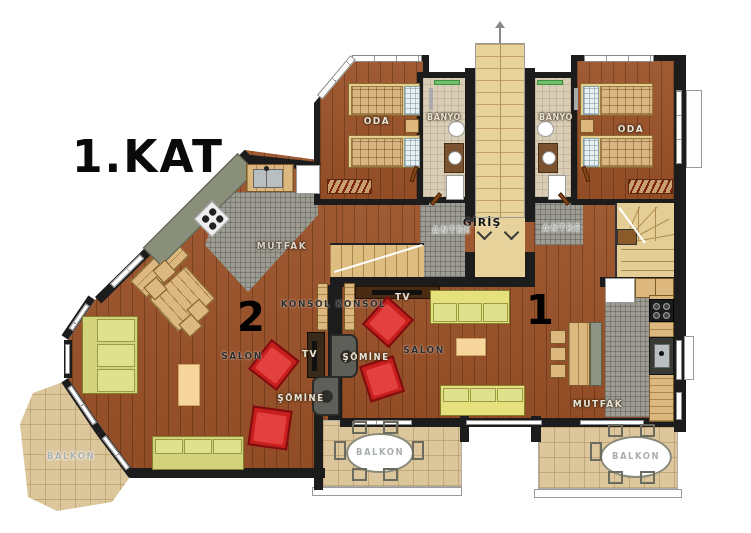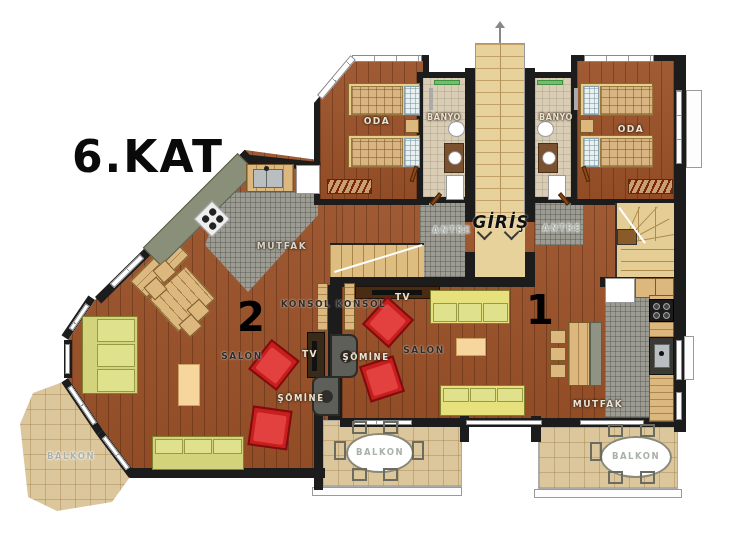--- a/index.html
+++ b/index.html
@@ -52,21 +52,21 @@
   .swing{position:absolute;width:9px;height:9px;border-left:2px solid #3a3a3a;
          border-bottom:2px solid #3a3a3a;transform:rotate(-45deg);}
   .ln{position:absolute;background:#b08c4e;height:1px;}
   .doorm{position:absolute;background:#8a4a1a;width:4px;border:1px solid #4a2408;box-sizing:border-box;}
 </style>
 </head>
 <body>
 
 <div class="plan">
 
-  <div class="title" style="left:72px;top:131px;">6.KAT</div>
+  <div class="title" style="left:72px;top:131px;">1.KAT</div>
 
   <div class="a" style="left:5px;top:300px;width:150px;height:225px;background:#fff;filter:drop-shadow(0 0 1.5px #8a8a8a);clip-path:polygon(90px 3px,7px 90px,11px 152px,47px 212px,113px 221px,145px 197px,133px 170px,87px 66px);"></div>
   <div class="a tileb" style="left:15px;top:365px;width:125px;height:150px;filter:drop-shadow(0 0 1px #999);clip-path:polygon(75px 7px,115px 112px,97px 137px,42px 146px,13px 132px,5px 59px,18px 28px);"></div>
 
   <div class="a wood" style="left:60px;top:145px;width:290px;height:335px;clip-path:polygon(185px 5px,258px 15px,258px 60px,282px 60px,282px 328px,75px 328px,43px 285px,8px 233px,8px 195px,35px 155px);"></div>
 
   <div class="a wood" style="left:342px;top:195px;width:336px;height:227px;"></div>
 
   <div class="a tileg" style="left:200px;top:188px;width:125px;height:110px;clip-path:polygon(25px 4px,118px 4px,118px 27px,48px 104px,5px 57px);"></div>
 
@@ -318,21 +318,21 @@
   <div class="a" style="left:608px;top:424px;width:15px;height:13px;border:2px solid #6b6b5f;box-sizing:border-box;"></div>
   <div class="a" style="left:640px;top:424px;width:15px;height:13px;border:2px solid #6b6b5f;box-sizing:border-box;"></div>
   <div class="a" style="left:608px;top:471px;width:15px;height:13px;border:2px solid #6b6b5f;box-sizing:border-box;"></div>
   <div class="a" style="left:640px;top:471px;width:15px;height:13px;border:2px solid #6b6b5f;box-sizing:border-box;"></div>
   <div class="a" style="left:590px;top:442px;width:12px;height:19px;border:2px solid #6b6b5f;box-sizing:border-box;"></div>
 
   <div class="lbl lbl-light" style="left:377px;top:121px;">ODA</div>
   <div class="lbl lbl-light" style="left:631px;top:129px;">ODA</div>
   <div class="lbl lbl-light" style="left:444px;top:117px;font-size:8px;letter-spacing:.5px;">BANYO</div>
   <div class="lbl lbl-light" style="left:556px;top:117px;font-size:8px;letter-spacing:.5px;">BANYO</div>
-  <div class="lbl lbl-dark" style="left:501px;top:222px;font-size:17px;letter-spacing:1px;color:#111;font-style:italic;">GİRİŞ</div>
+  <div class="lbl lbl-dark" style="left:482px;top:222px;font-size:11px;letter-spacing:1px;color:#111;">GİRİŞ</div>
   <div class="lbl lbl-tile" style="left:452px;top:230px;">ANTRE</div>
   <div class="lbl lbl-tile" style="left:562px;top:228px;">ANTRE</div>
   <div class="lbl lbl-light" style="left:282px;top:246px;color:#d7d5cc;">MUTFAK</div>
   <div class="lbl lbl-light" style="left:598px;top:404px;">MUTFAK</div>
   <div class="lbl lbl-dark" style="left:306px;top:304px;">KONSOL</div>
   <div class="lbl lbl-dark" style="left:361px;top:304px;">KONSOL</div>
   <div class="lbl lbl-light" style="left:310px;top:354px;">TV</div>
   <div class="lbl lbl-light" style="left:403px;top:297px;">TV</div>
   <div class="lbl lbl-dark" style="left:242px;top:356px;">SALON</div>
   <div class="lbl lbl-dark" style="left:424px;top:350px;">SALON</div>

